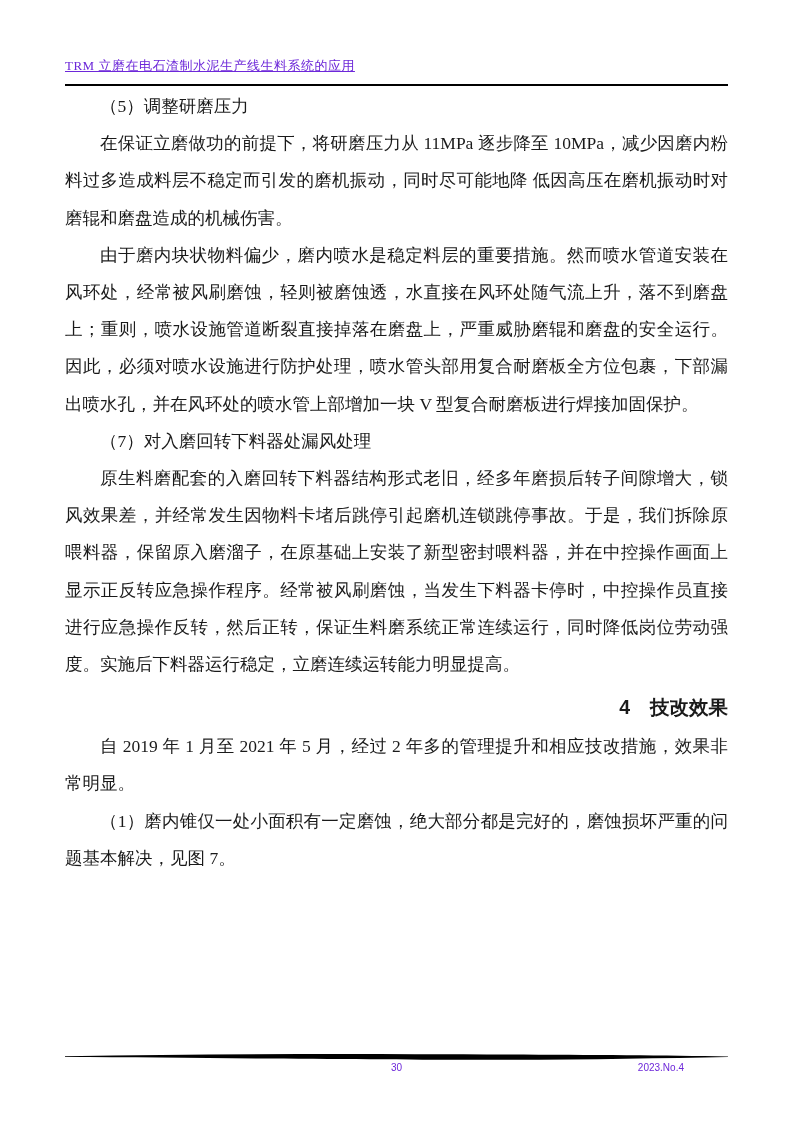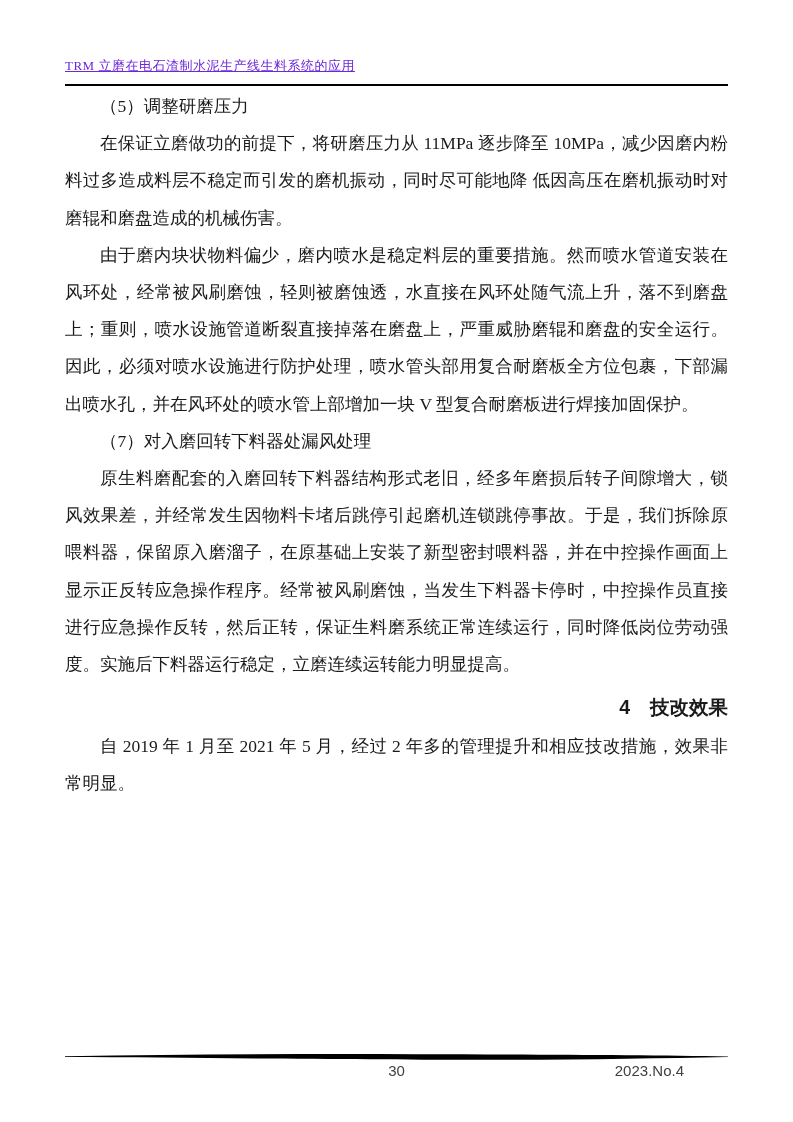--- a/index.html
+++ b/index.html
@@ -70,22 +70,22 @@
     height: 9px;
     display: block;
   }
   .footer-row {
     position: absolute;
     top: 1062px;
     left: 65px;
     width: 663px;
     height: 18px;
     font-family: "Liberation Sans", "DejaVu Sans", sans-serif;
-    font-size: 15px;
-    color: #404040;
+    font-size: 10px;
+    color: #6d28d9;
   }
   .page-number {
     position: absolute;
     left: 0;
     width: 100%;
     text-align: center;
   }
   .issue-label {
     position: absolute;
     right: 44px;
@@ -102,20 +102,21 @@
   <div class="header-rule"></div>
 
   <div class="content" id="article-body">
       <p class="para">（5）调整研磨压力</p>
       <p class="para">在保证立磨做功的前提下，将研磨压力从 11MPa 逐步降至 10MPa，减少因磨内粉料过多造成料层不稳定而引发的磨机振动，同时尽可能地降 低因高压在磨机振动时对磨辊和磨盘造成的机械伤害。</p>
       <p class="para">由于磨内块状物料偏少，磨内喷水是稳定料层的重要措施。然而喷水管道安装在风环处，经常被风刷磨蚀，轻则被磨蚀透，水直接在风环处随气流上升，落不到磨盘上；重则，喷水设施管道断裂直接掉落在磨盘上，严重威胁磨辊和磨盘的安全运行。因此，必须对喷水设施进行防护处理，喷水管头部用复合耐磨板全方位包裹，下部漏出喷水孔，并在风环处的喷水管上部增加一块 V 型复合耐磨板进行焊接加固保护。</p>
       <p class="para">（7）对入磨回转下料器处漏风处理</p>
       <p class="para">原生料磨配套的入磨回转下料器结构形式老旧，经多年磨损后转子间隙增大，锁风效果差，并经常发生因物料卡堵后跳停引起磨机连锁跳停事故。于是，我们拆除原喂料器，保留原入磨溜子，在原基础上安装了新型密封喂料器，并在中控操作画面上显示正反转应急操作程序。经常被风刷磨蚀，当发生下料器卡停时，中控操作员直接进行应急操作反转，然后正转，保证生料磨系统正常连续运行，同时降低岗位劳动强度。实施后下料器运行稳定，立磨连续运转能力明显提高。</p>
       <h2 class="section-heading"><span class="sec-num">4</span><span>技改效果</span></h2>
       <p class="para">自 2019 年 1 月至 2021 年 5 月，经过 2 年多的管理提升和相应技改措施，效果非常明显。</p>
+      <p class="para">（1）磨内锥仅一处小面积有一定磨蚀，绝大部分都是完好的，磨蚀损坏严重的问题基本解决，见图 7。</p>
     </div>
 
   <svg class="footer-rule" viewBox="0 0 663 9" preserveAspectRatio="none" xmlns="http://www.w3.org/2000/svg">
     <path fill="#000000" d="M0,4.2 C120,2.6 230,1.6 350,2.2 C470,2.4 580,3.0 663,4.4 L663,5.0 C590,6.3 505,8.2 405,7.8 C300,7.4 140,5.9 0,5.1 Z"></path>
   </svg>
 
   <div class="footer-row">
     <span class="page-number">30</span>
     <span class="issue-label">2023.No.4</span>
   </div>

